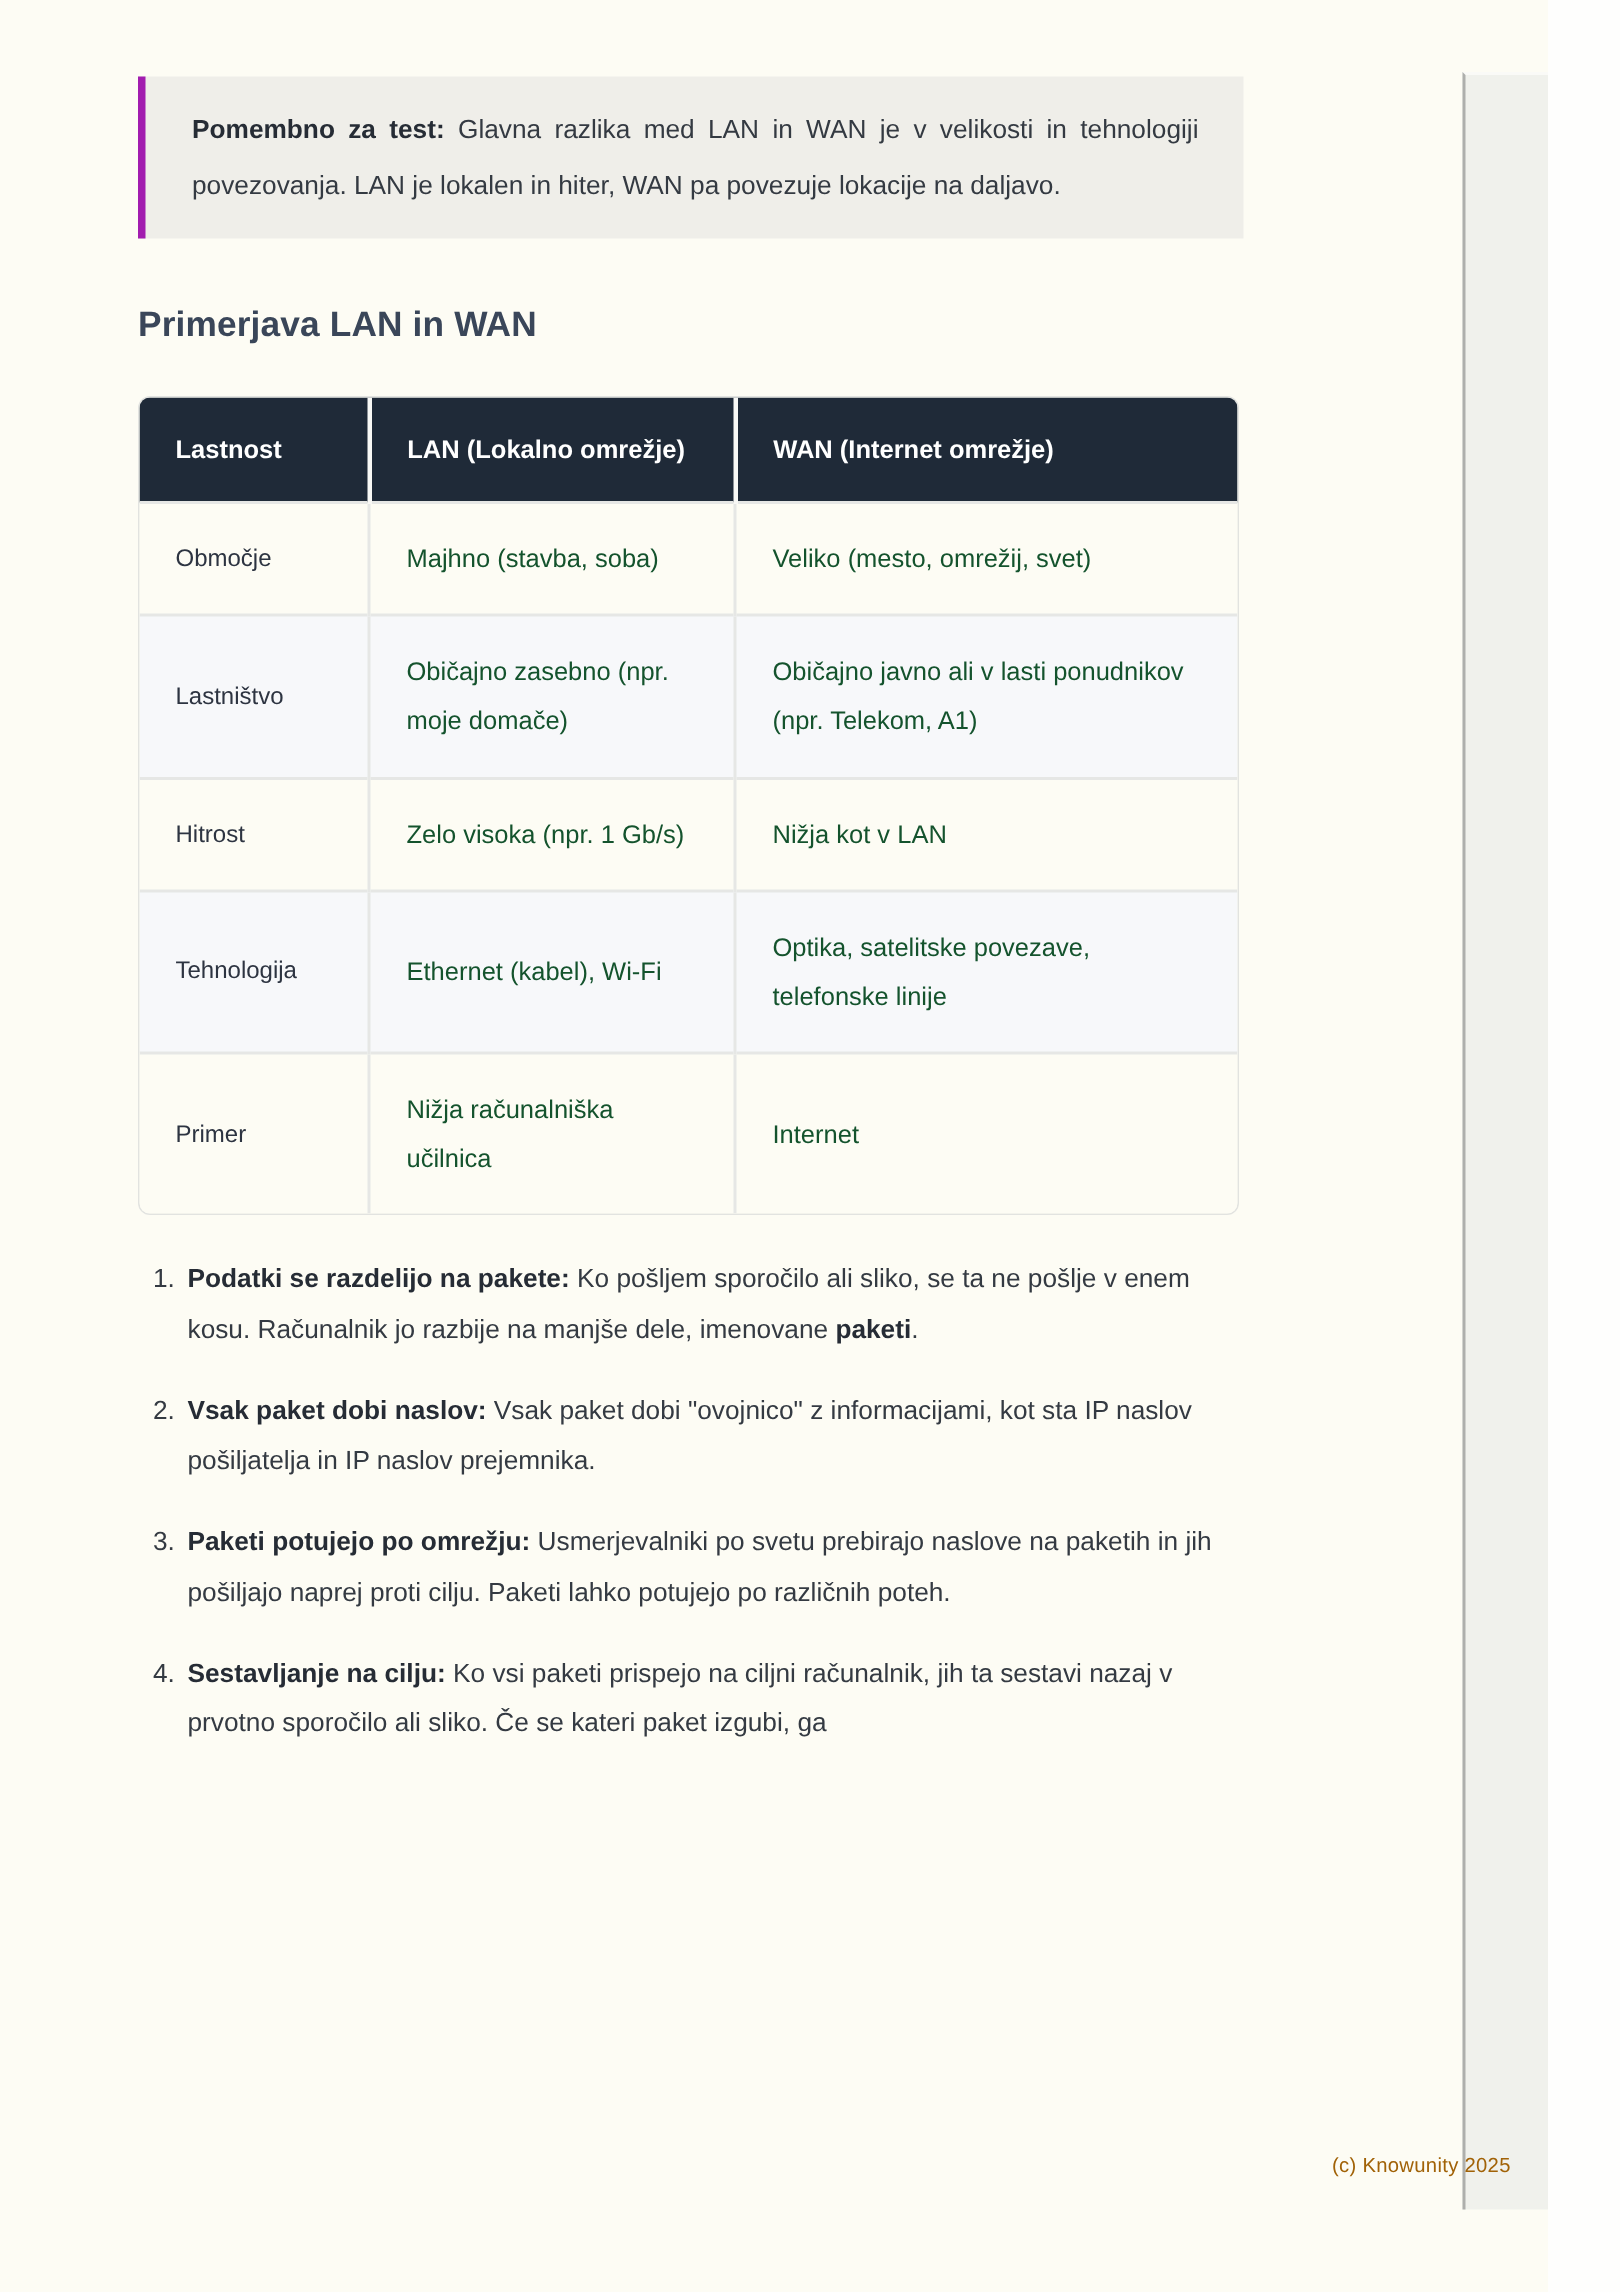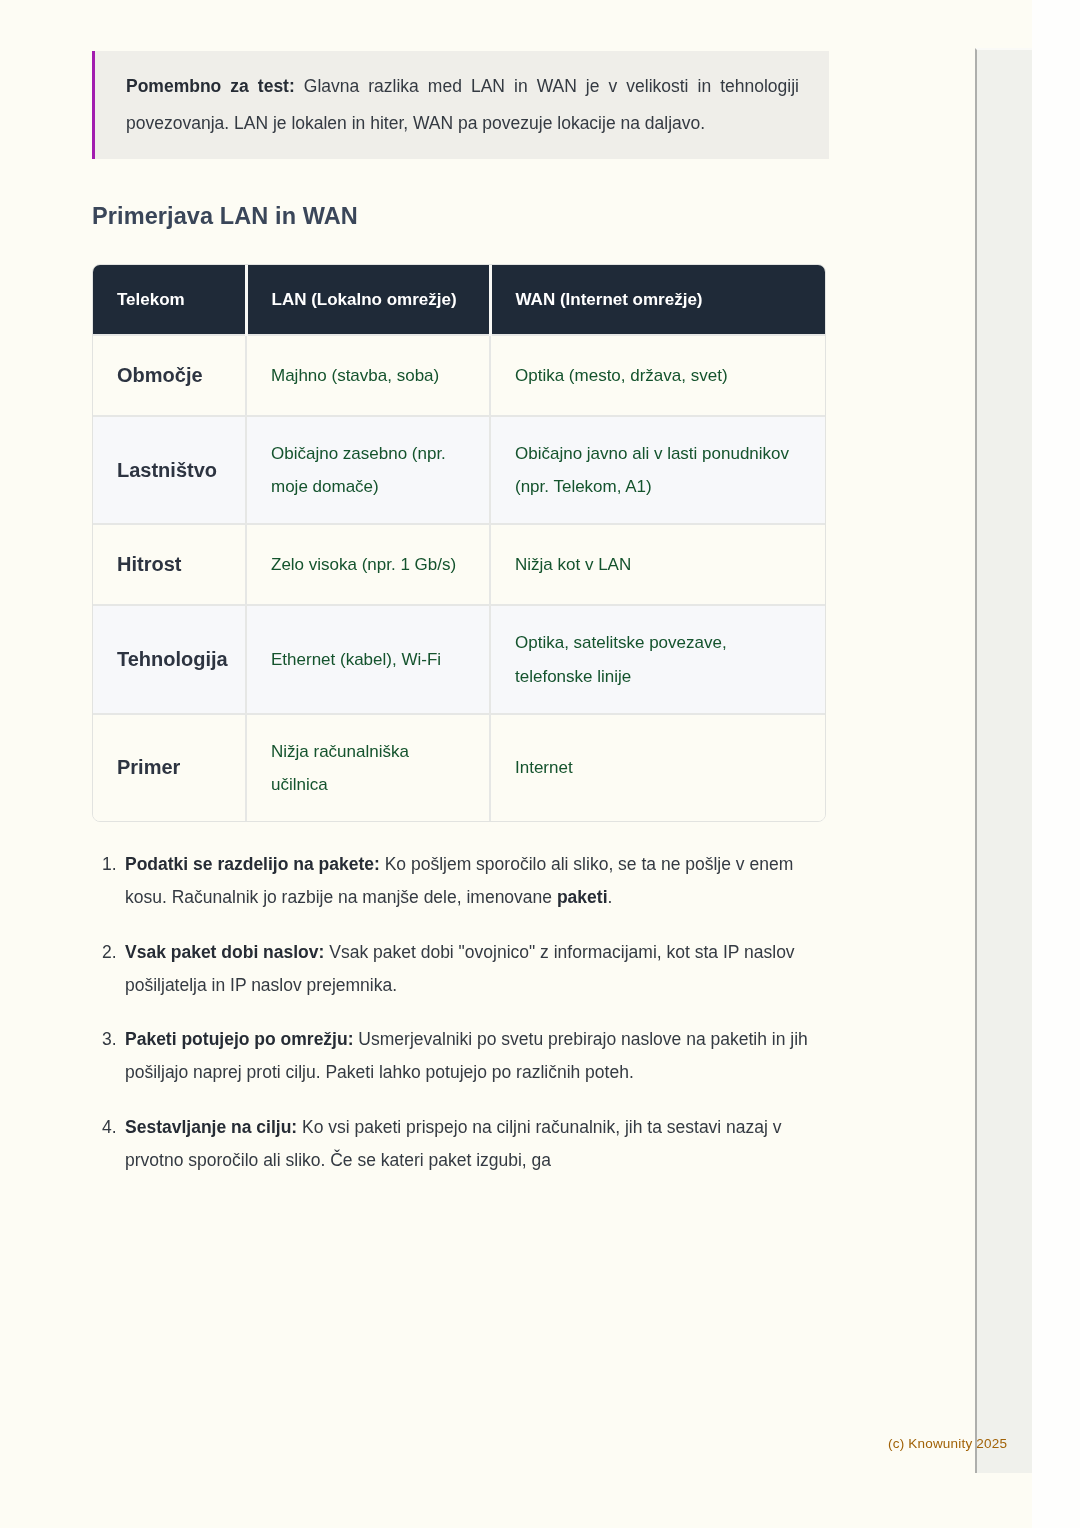--- a/index.html
+++ b/index.html
@@ -32,21 +32,21 @@
     box-sizing: border-box;
   }
   .content {
     position: absolute;
     left: 92px; top: 51px;
     width: 737px;
   }
   
   .callout {
     background: #efeee9;
-    border-left: 3px solid #a21caf;
+    border-left: 5px solid #a21caf;
     padding: 17px 30px 17px 31px;
     box-sizing: border-box;
     width: 737px;
   }
   .callout p {
     margin: 0;
     font-size: 17.5px;
     line-height: 2.1;
     color: #343a42;
     text-align: justify;
@@ -92,23 +92,23 @@
   tbody th, tbody td {
     text-align: left;
     vertical-align: middle;
     padding: 20px 24px;
     line-height: 1.95;
     border-top: 2px solid #e6e7e5;
     border-right: 2px solid #e6e7e5;
   }
   tbody tr > *:last-child { border-right: none; }
   tbody th {
-    font-weight: 700;
+    font-weight: 400;
     color: #2d3441;
-    font-size: 20px;
+    font-size: 16px;
   }
   tbody td { color: #14532d; }
   tbody tr.odd  { background: #fdfcf4; }
   tbody tr.even { background: #f7f8fa; }
   
   .intro {
     margin: 0;
     font-size: 17.5px;
     line-height: 1.92;
     color: #343a42;
@@ -159,30 +159,30 @@
 
     <div class="table-wrap">
       <table>
         <colgroup>
             <col class="c1">
             <col class="c2">
             <col class="c3">
           </colgroup>
         <thead>
           <tr>
-            <th>Telekom</th>
+            <th>Lastnost</th>
             <th>LAN (Lokalno omrežje)</th>
             <th>WAN (Internet omrežje)</th>
           </tr>
         </thead>
         <tbody>
           <tr class="odd">
             <th>Območje</th>
             <td>Majhno (stavba, soba)</td>
-            <td>Optika (mesto, država, svet)</td>
+            <td>Veliko (mesto, omrežij, svet)</td>
           </tr>
           <tr class="even">
             <th>Lastništvo</th>
             <td>Običajno zasebno (npr. moje domače)</td>
             <td>Običajno javno ali v lasti ponudnikov (npr. Telekom, A1)</td>
           </tr>
           <tr class="odd">
             <th>Hitrost</th>
             <td>Zelo visoka (npr. 1 Gb/s)</td>
             <td>Nižja kot v LAN</td>

